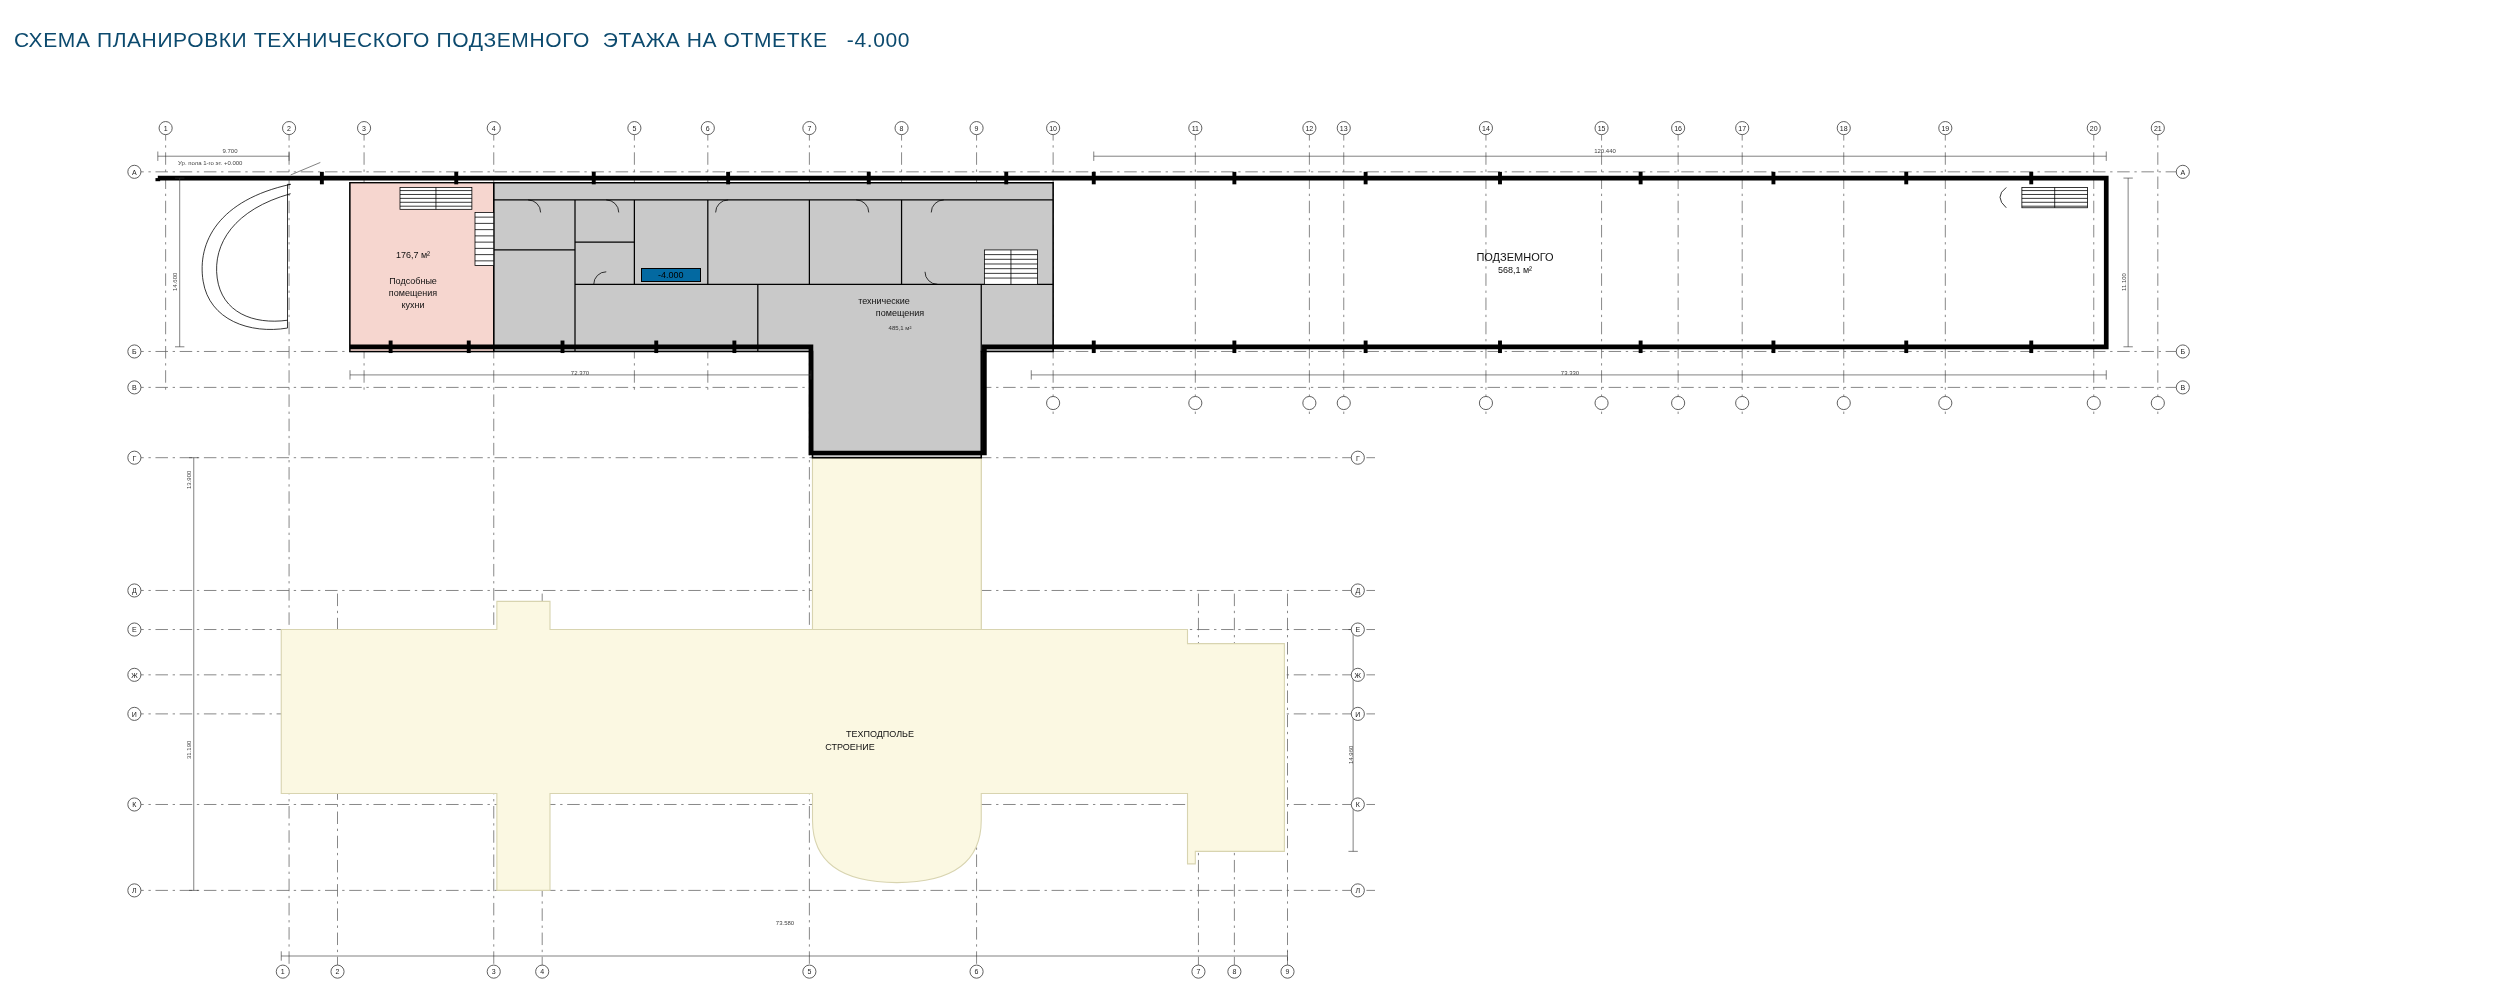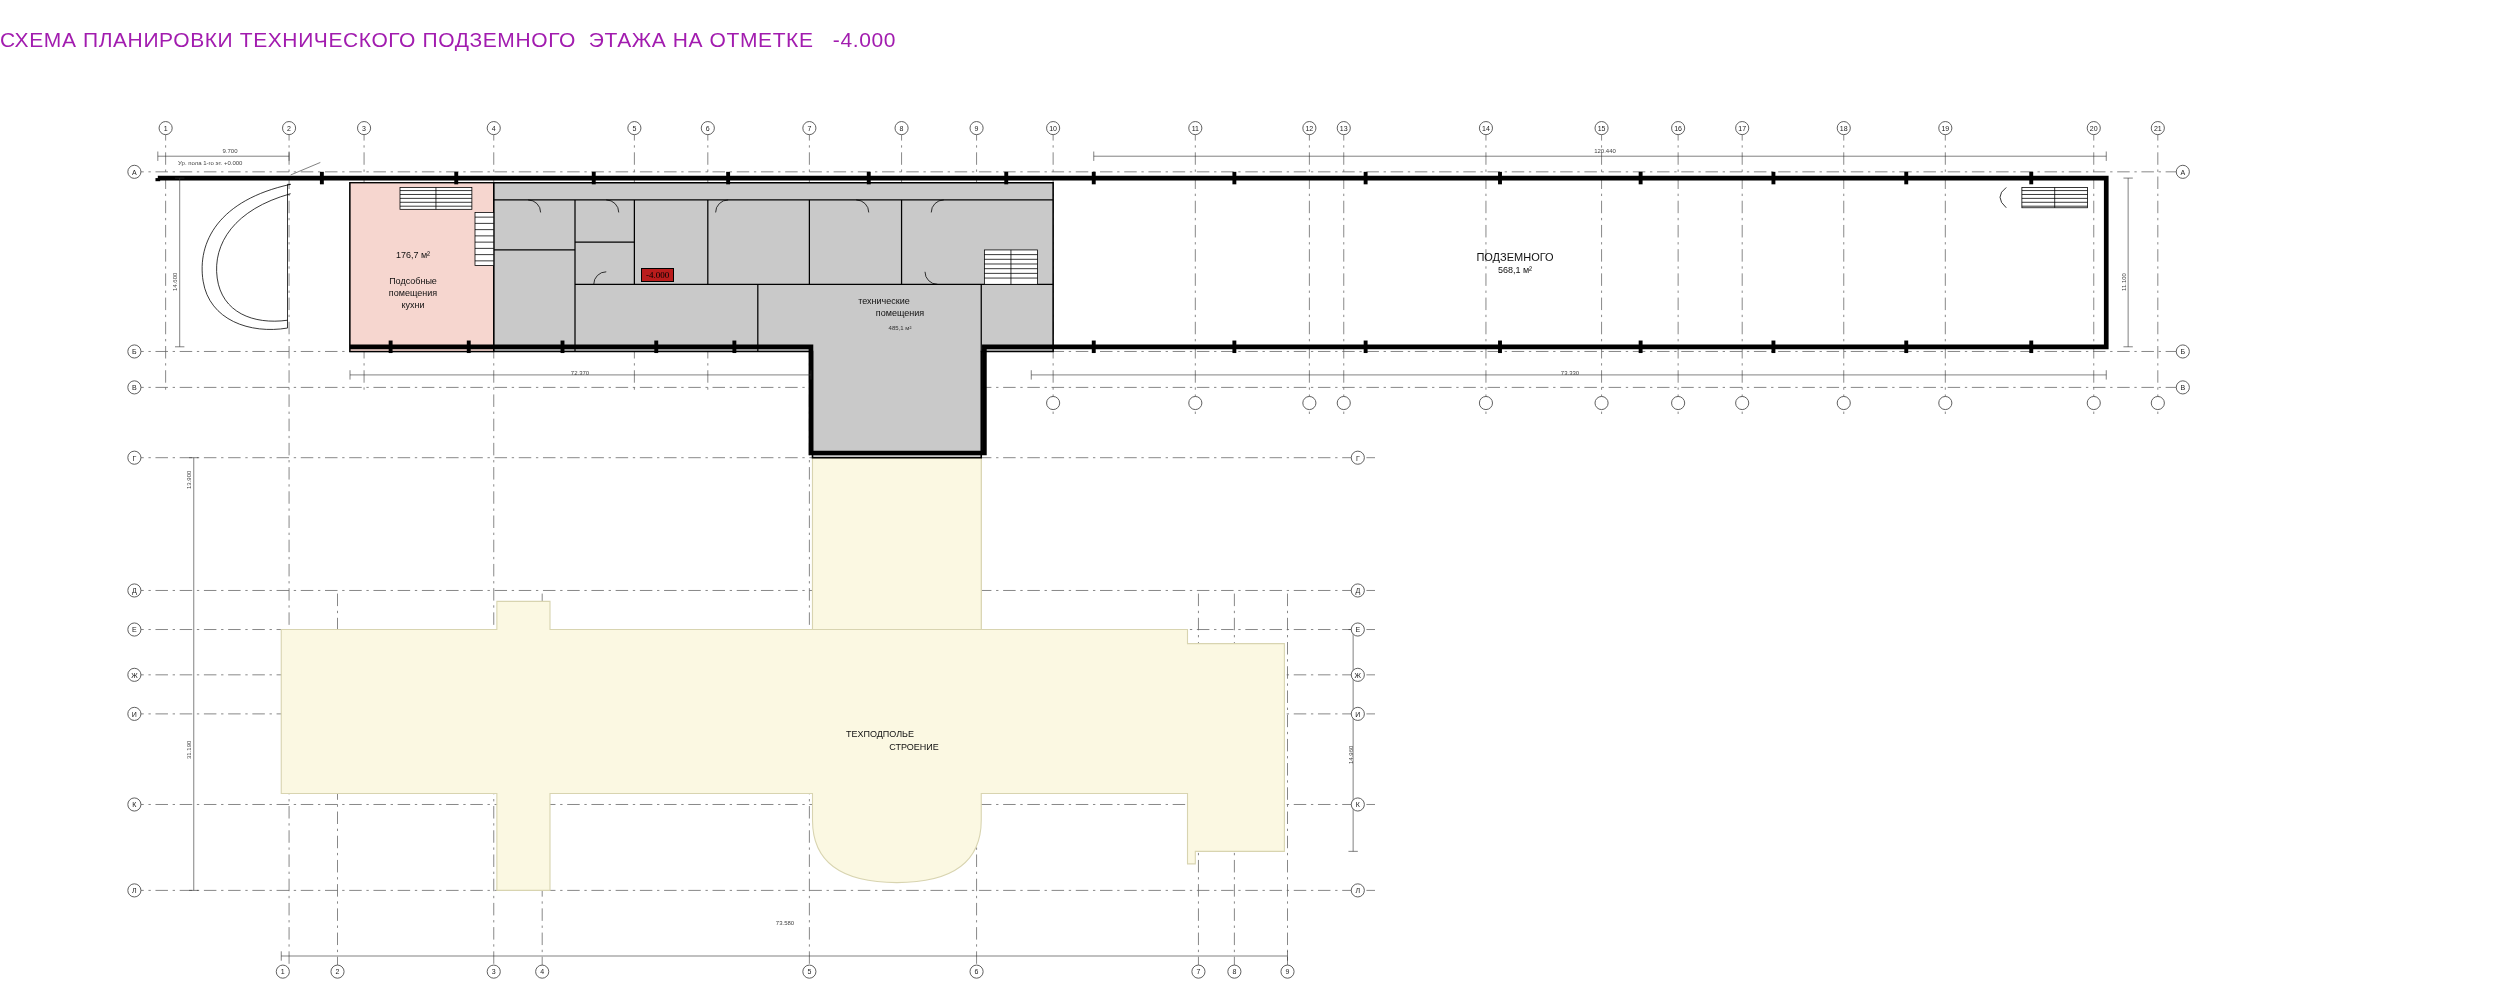--- a/index.html
+++ b/index.html
@@ -15,26 +15,26 @@
     color: #000000;
   }
   #page {
     position: relative;
     width: 2500px;
     height: 1006px;
     background: #ffffff;
   }
   #title {
     position: absolute;
-    left: 0;
+    left: 14px;
     top: 28px;
     font-size: 21px;
     letter-spacing: 0.6px;
     white-space: pre;
-    color: #a21caf;
+    color: #0c4a6e;
     text-align: right;
   }
   #plan {
     position: absolute;
     left: 0;
     top: 0;
     width: 2500px;
     height: 1006px;
   }
   .lbl {
@@ -48,25 +48,24 @@
   .lbl.tiny { font-size: 6px; color:#333; }
   .lbl.dim  { font-size: 6px; color:#444; }
   .lbl.big  { font-size: 11px; }
   .lbl.vert {
     writing-mode: vertical-rl;
     transform: rotate(180deg);
   }
   .elev-box {
     position: absolute;
     border: 1px solid #000;
-    background: #b91c1c;
+    background: #0369a1;
     font-size: 9px;
-    padding: 1px 4px;
+    padding: 1px 16px;
     white-space: nowrap;
-    font-family: Liberation Serif, serif;
   }
 </style>
 </head>
 <body>
 
 <div id="page">
 
   <div id="title">СХЕМА ПЛАНИРОВКИ ТЕХНИЧЕСКОГО ПОДЗЕМНОГО  ЭТАЖА НА ОТМЕТКЕ   -4.000</div>
 
   <svg id="plan" viewBox="0 0 1600 644" preserveAspectRatio="none">
@@ -538,21 +537,21 @@
   <div class="lbl" style="left:353px; top:300px; width:120px;">кухни</div>
 
   <div class="lbl" style="left:814px; top:296px; width:140px;">технические</div>
   <div class="lbl" style="left:830px; top:308px; width:140px;">помещения</div>
   <div class="lbl tiny" style="left:830px; top:325px; width:140px;">485,1 м²</div>
 
   <div class="lbl big" style="left:1425px; top:251px; width:180px;">ПОДЗЕМНОГО</div>
   <div class="lbl" style="left:1425px; top:265px; width:180px;">568,1 м²</div>
 
   <div class="lbl" style="left:790px; top:729px; width:180px;">ТЕХПОДПОЛЬЕ</div>
-  <div class="lbl" style="left:824px; top:742px; width:180px;">СТРОЕНИЕ</div>
+  <div class="lbl" style="left:760px; top:742px; width:180px;">СТРОЕНИЕ</div>
 
   <div class="elev-box" style="left:641px; top:268px;">-4.000</div>
 
   <div class="lbl dim" style="left:178px; top:160px; width:120px; text-align:left;">Ур. пола 1-го эт. +0.000</div>
   <div class="lbl dim" style="left:195px; top:148px; width:70px;">9.700</div>
   <div class="lbl dim" style="left:1565px; top:148px; width:80px;">120.440</div>
   <div class="lbl dim" style="left:540px; top:370px; width:80px;">72.370</div>
   <div class="lbl dim" style="left:1530px; top:370px; width:80px;">73.330</div>
   <div class="lbl dim" style="left:745px; top:920px; width:80px;">73.580</div>
   <div class="lbl dim vert" style="left:172px; top:252px; height:60px;">14.600</div>

